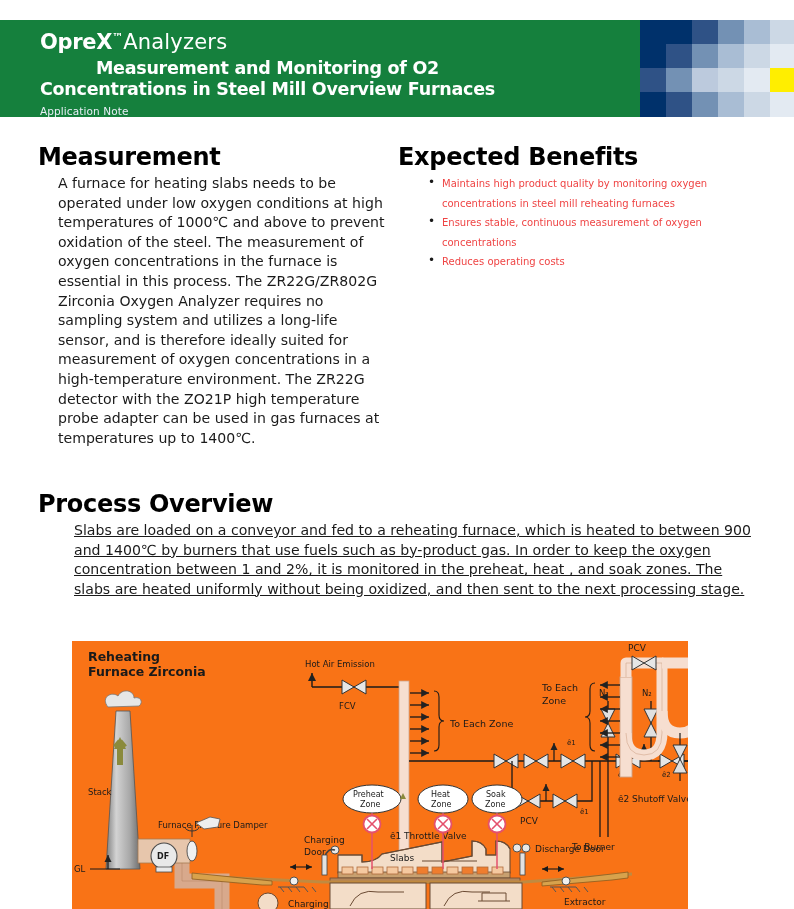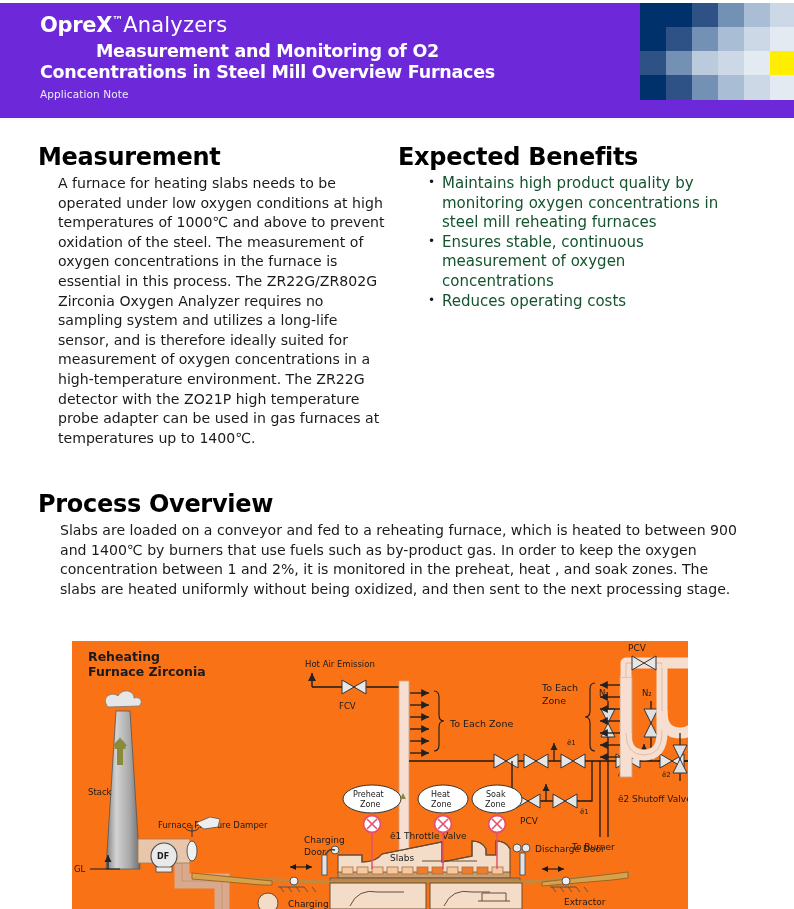--- a/index.html
+++ b/index.html
@@ -12,23 +12,23 @@
   }
   #page {
     position: relative;
     width: 794px; height: 909px;
     background: #ffffff;
   }
 
   
   .header {
     position: absolute;
-    left: 0; top: 3px;
-    width: 794px; height: 115px;
-    background: #6d28d9;
+    left: 0; top: 20px;
+    width: 794px; height: 97px;
+    background: #15803d;
     overflow: hidden;
   }
   .header-left { position: absolute; left: 40px; top: 6px; }
   .brand-line {
     font-family: "DejaVu Sans", sans-serif;
     color: #ffffff;
     font-size: 21px;
     line-height: 24px;
     white-space: nowrap;
   }
@@ -85,37 +85,37 @@
     text-align: left;
   }
   ul.benefits {
     margin: 2px 0 0 0;
     padding: 0 0 0 30px;
     list-style: none;
   }
   ul.benefits li {
     position: relative;
     font-family: "DejaVu Sans", sans-serif;
-    font-size: 15px;
+    font-size: 10px;
     line-height: 19.6px;
-    color: #14532d;
+    color: #ef4444;
     margin-bottom: 0px;
     padding-left: 14px;
   }
   ul.benefits li::before {
     content: "\2022";
     position: absolute;
     left: 0; top: -1px;
     font-size: 12px;
     color: #1a1a1a;
   }
 
   
   .process-sec { position: absolute; left: 38px; top: 490px; width: 700px; }
-  .process-sec .body-text { margin-left: 22px; width: 678px; }
+  .process-sec .body-text { margin-left: 36px; width: 678px; text-decoration: underline; }
 
   
   .diagram-wrap {
     position: absolute;
     left: 72px; top: 641px;
     width: 616px; height: 268px;
     background: #f97316;
     overflow: hidden;
   }
   .diagram-wrap svg { display: block; }

